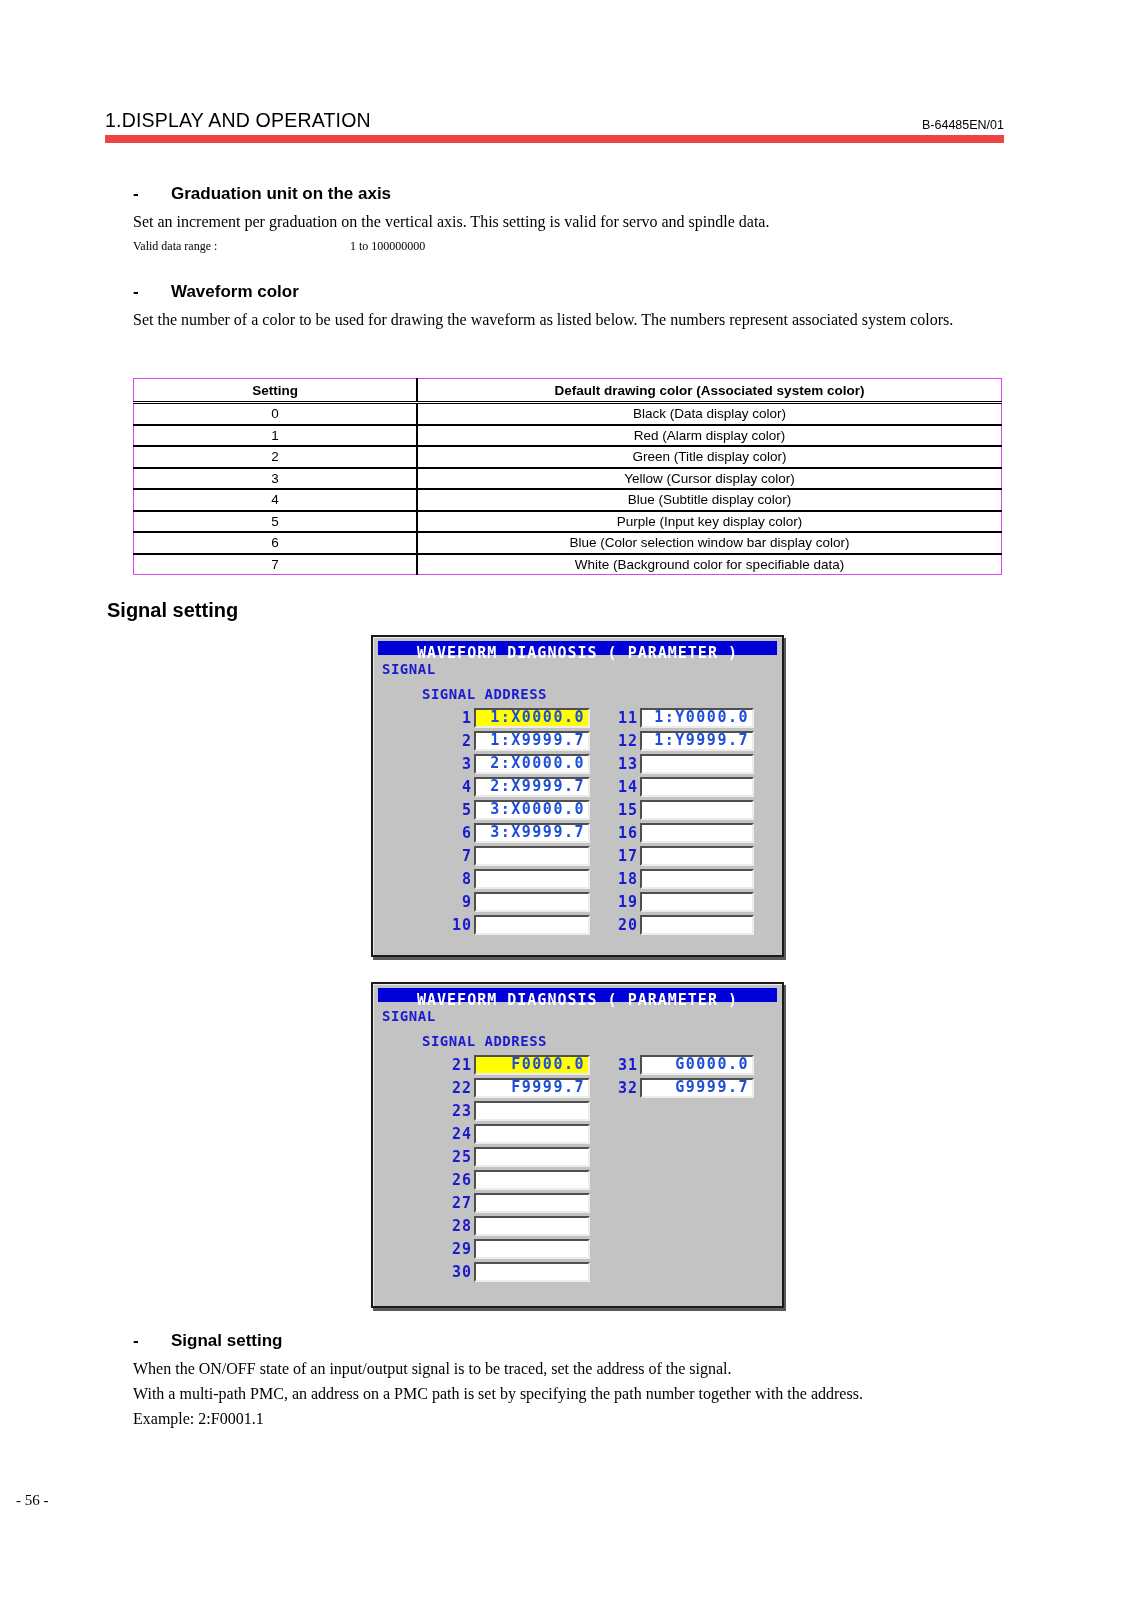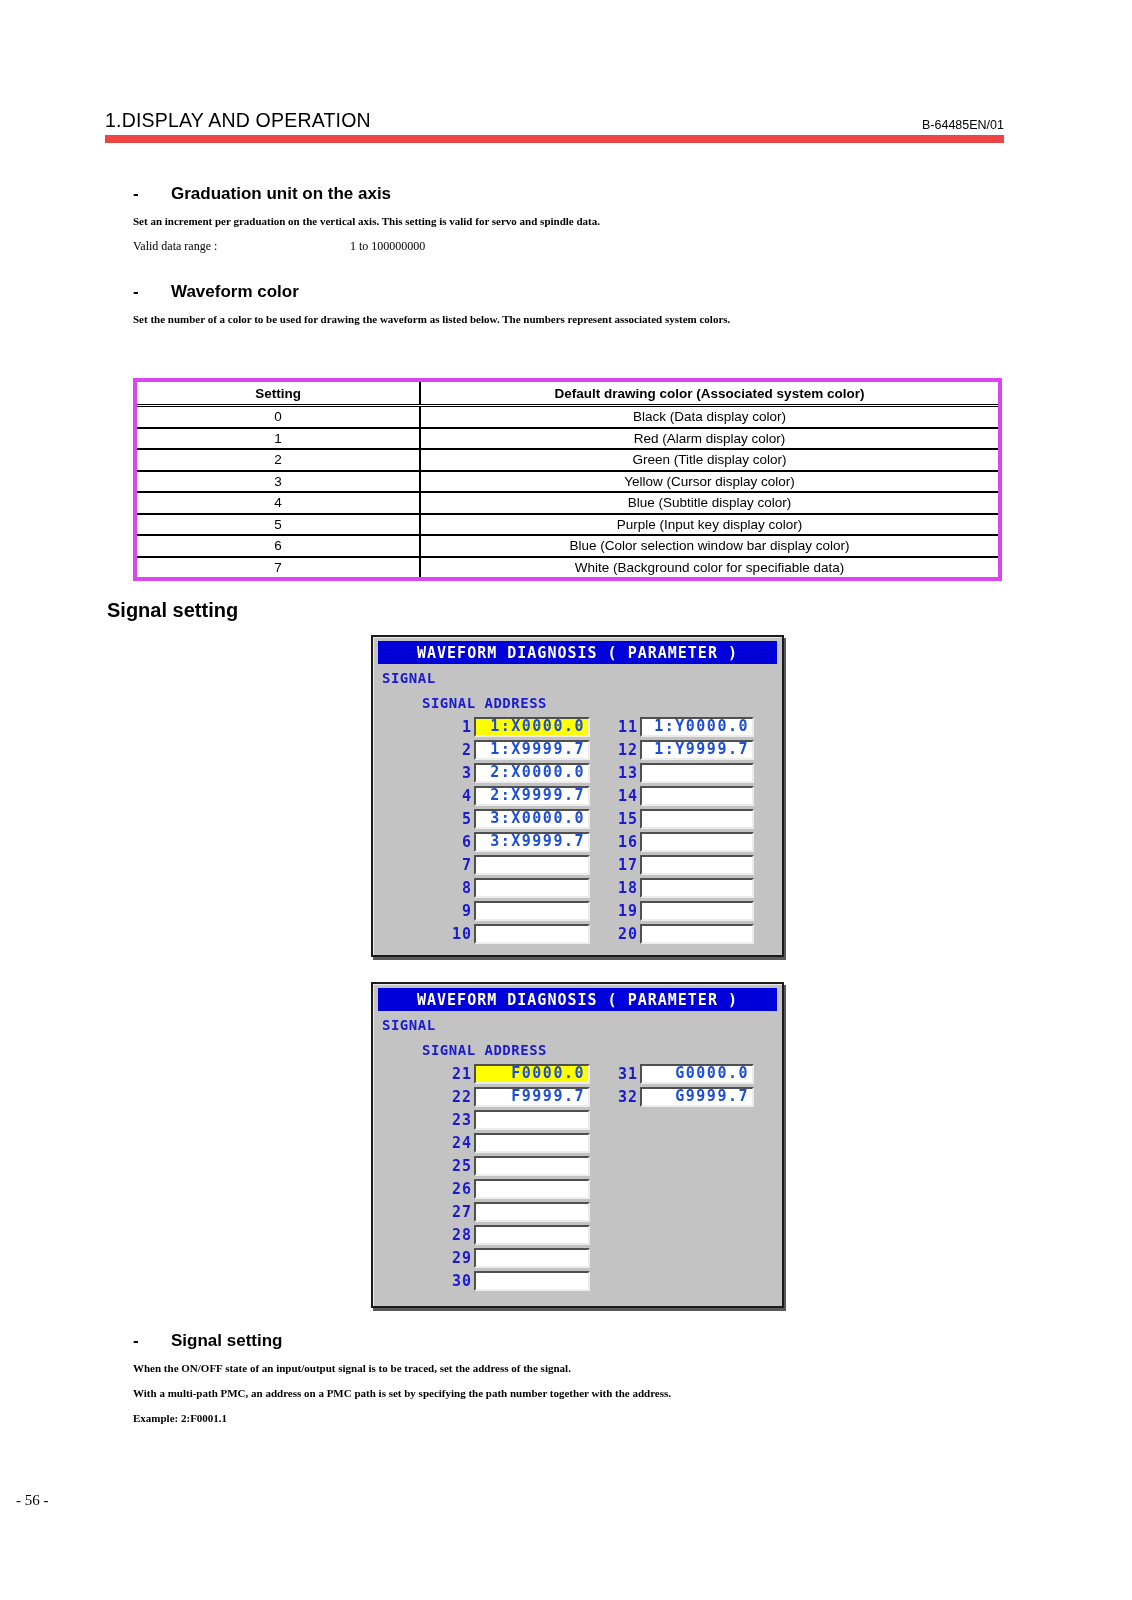--- a/index.html
+++ b/index.html
@@ -11,48 +11,48 @@
           padding-bottom:3px;display:flex;justify-content:space-between;align-items:flex-end;}
   .header-title{font-family:"Liberation Sans",sans-serif;font-size:21px;letter-spacing:0.2px;
                 transform:scaleX(0.93);transform-origin:left bottom;white-space:nowrap;}
   .doc-number{font-family:"Liberation Sans",sans-serif;font-size:12.5px;}
 
   
   .sec{position:absolute;left:133px;width:870px;}
   .sec-head{display:flex;font-family:"Liberation Sans",sans-serif;font-weight:bold;font-size:17px;
             line-height:22px;}
   .sec-head .dash{width:38px;}
-  .sec p{margin:4px 0 0 0;font-size:11px;line-height:25px;font-weight:bold;}
+  .sec p{margin:4px 0 0 0;font-size:16px;line-height:25px;}
   .just{text-align:justify;}
   .range-row{display:flex;font-size:12px;line-height:25px;}
   .range-label{width:217px;}
 
   #sec-graduation{top:183px;}
   #sec-waveform{top:281px;}
   #sec-signal{top:1330px;width:872px;}
 
   
   .color-table{position:absolute;left:133px;top:378px;width:869px;border-collapse:collapse;
                font-family:"Liberation Sans",sans-serif;font-size:13.5px;text-align:center;
-               border:4px solid #d946ef;}
+               border:1px solid #d946ef;}
   .color-table th{font-weight:bold;height:22px;border-bottom:3px double #000;padding:0;}
   .color-table td{height:19.5px;border-top:2px solid #000;padding:0;}
   .color-table th:first-child,.color-table td:first-child{width:282px;border-right:2px solid #000;}
 
   
   .big-heading{position:absolute;left:107px;top:599px;font-family:"Liberation Sans",sans-serif;
                font-weight:bold;font-size:20px;}
 
   
   .screen{position:absolute;left:371px;width:409px;background:var(--screen-gray,#c3c3c3);
           border:2px solid #1b1b1b;box-shadow:2px 3px 0 0 #5a5a5a, inset 1px 1px 0 0 #e9e9e9;
           font-family:"DejaVu Sans Mono",monospace;font-weight:bold;box-sizing:content-box;}
   #screen1{top:635px;height:318px;}
   #screen2{top:982px;height:322px;}
-  .titlebar{margin:4px 5px 0 5px;height:23px;background:var(--blue,#0000d8);color:#fff;
+  .titlebar{margin:4px 5px 0 5px;height:14px;background:var(--blue,#0000d8);color:#fff;
             text-align:center;line-height:24px;font-size:15px;letter-spacing:1px;white-space:nowrap;}
   .lbl{color:var(--lblue,#1a1ad0);font-size:14px;line-height:17px;letter-spacing:0.5px;}
   .lbl-signal{margin:6px 0 0 9px;}
   .lbl-address{margin:8px 0 5px 49px;}
   .rows{margin-left:2px;}
   .srow{display:flex;height:20px;margin-bottom:3px;}
   .cell-num{width:97px;text-align:right;color:var(--lblue,#1a1ad0);font-size:15px;line-height:20px;
             letter-spacing:1px;}
   .cell-num.right{width:48px;}
   .fbox{box-sizing:border-box;width:116px;height:20px;margin-left:2px;background:var(--field-white,#fff);

